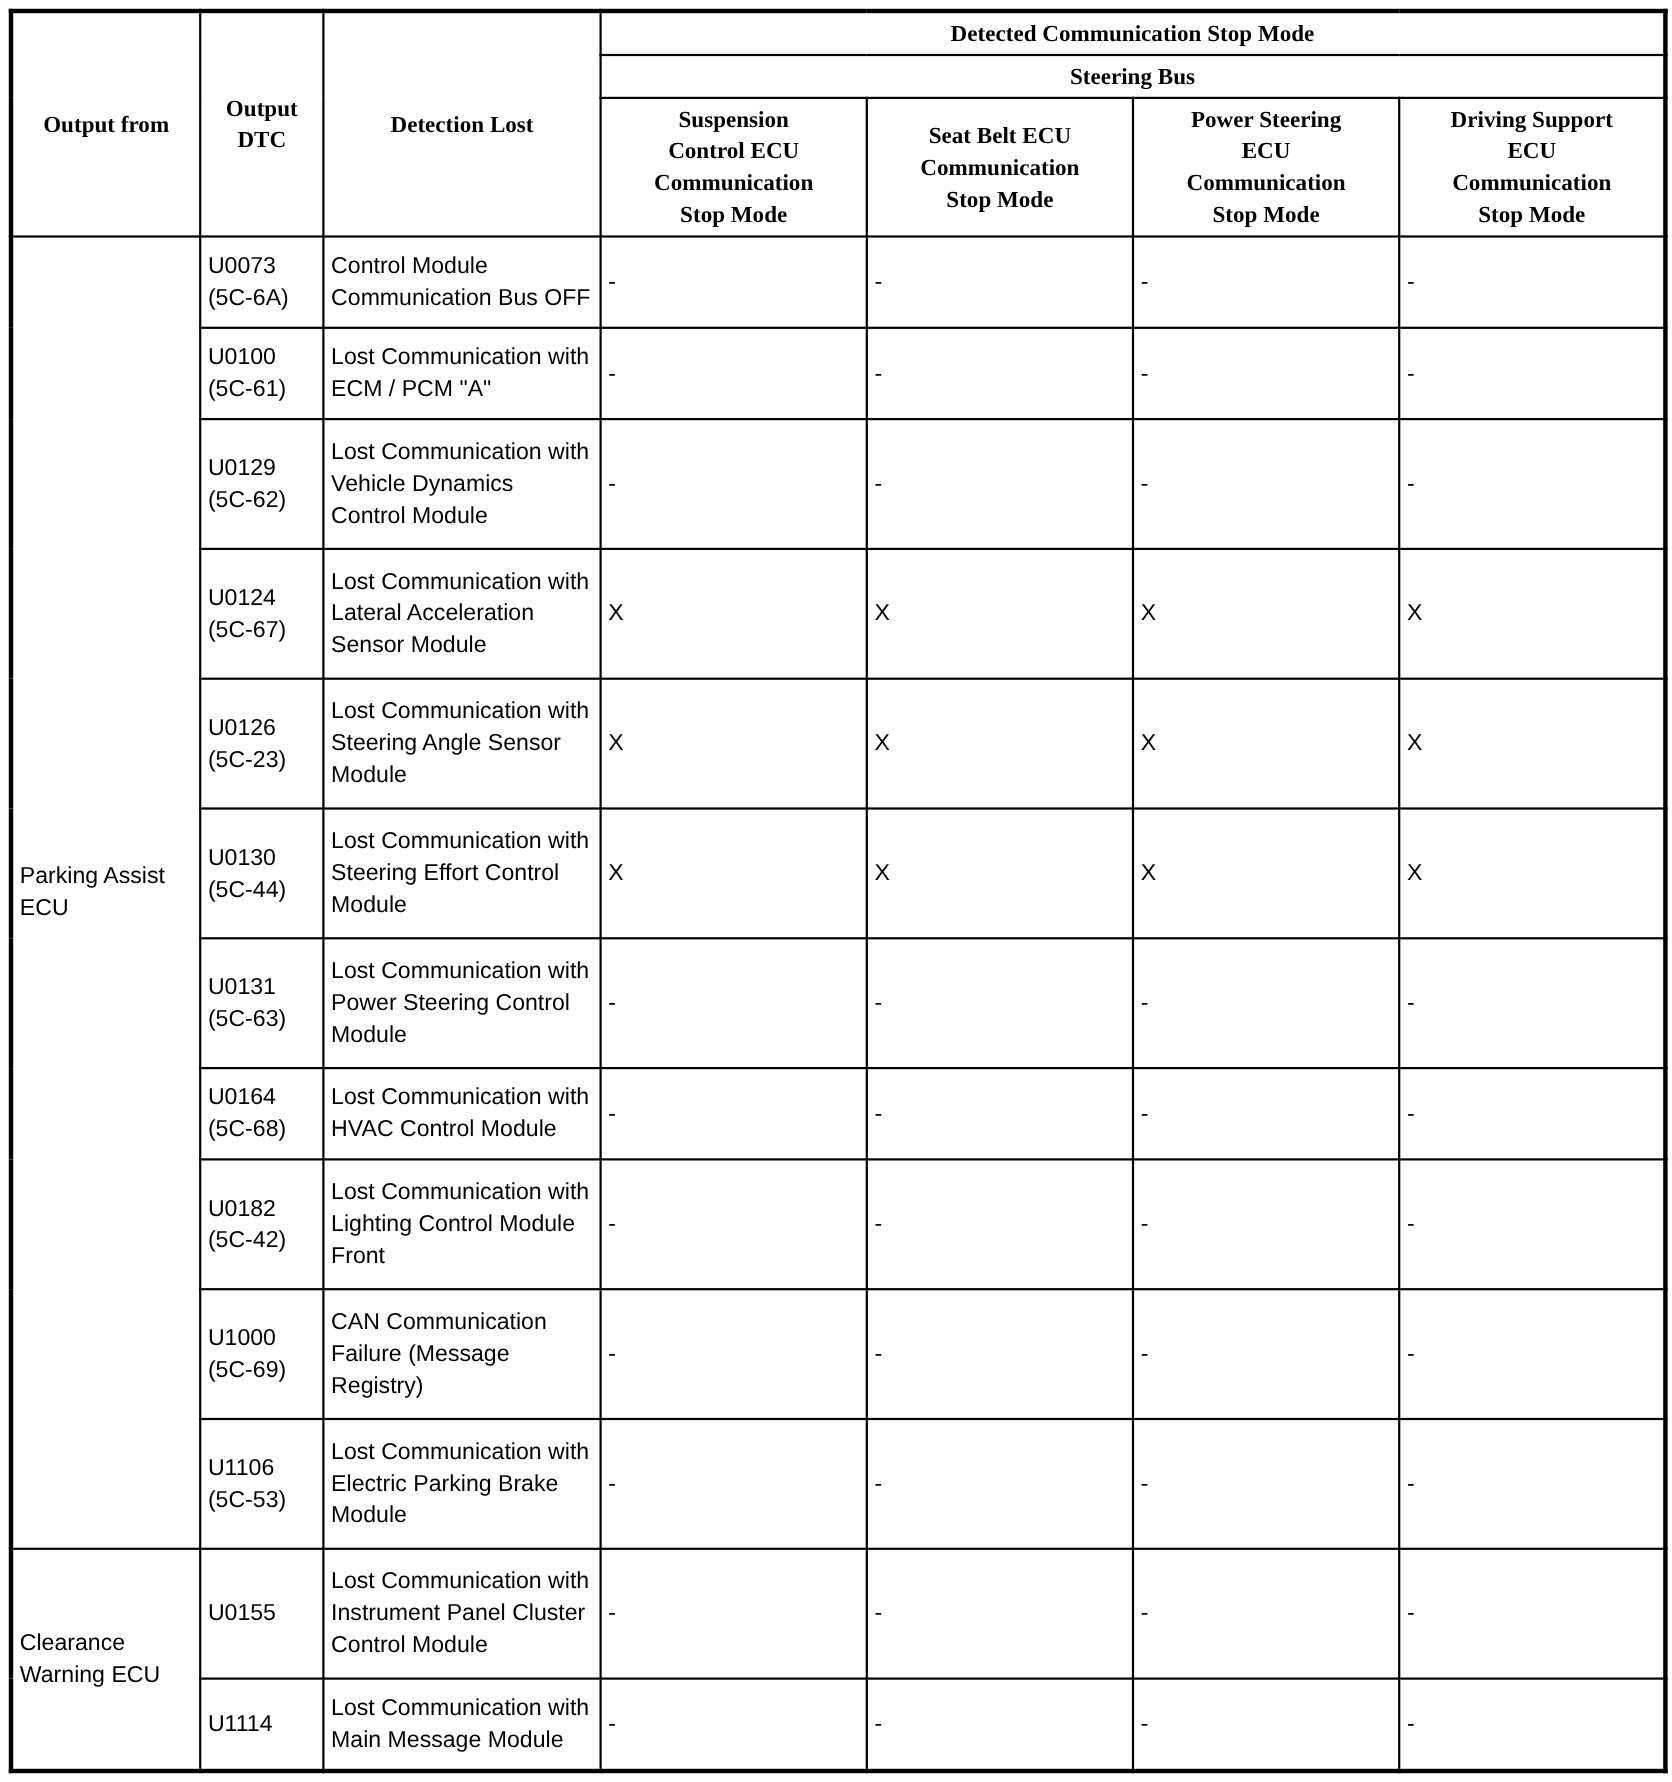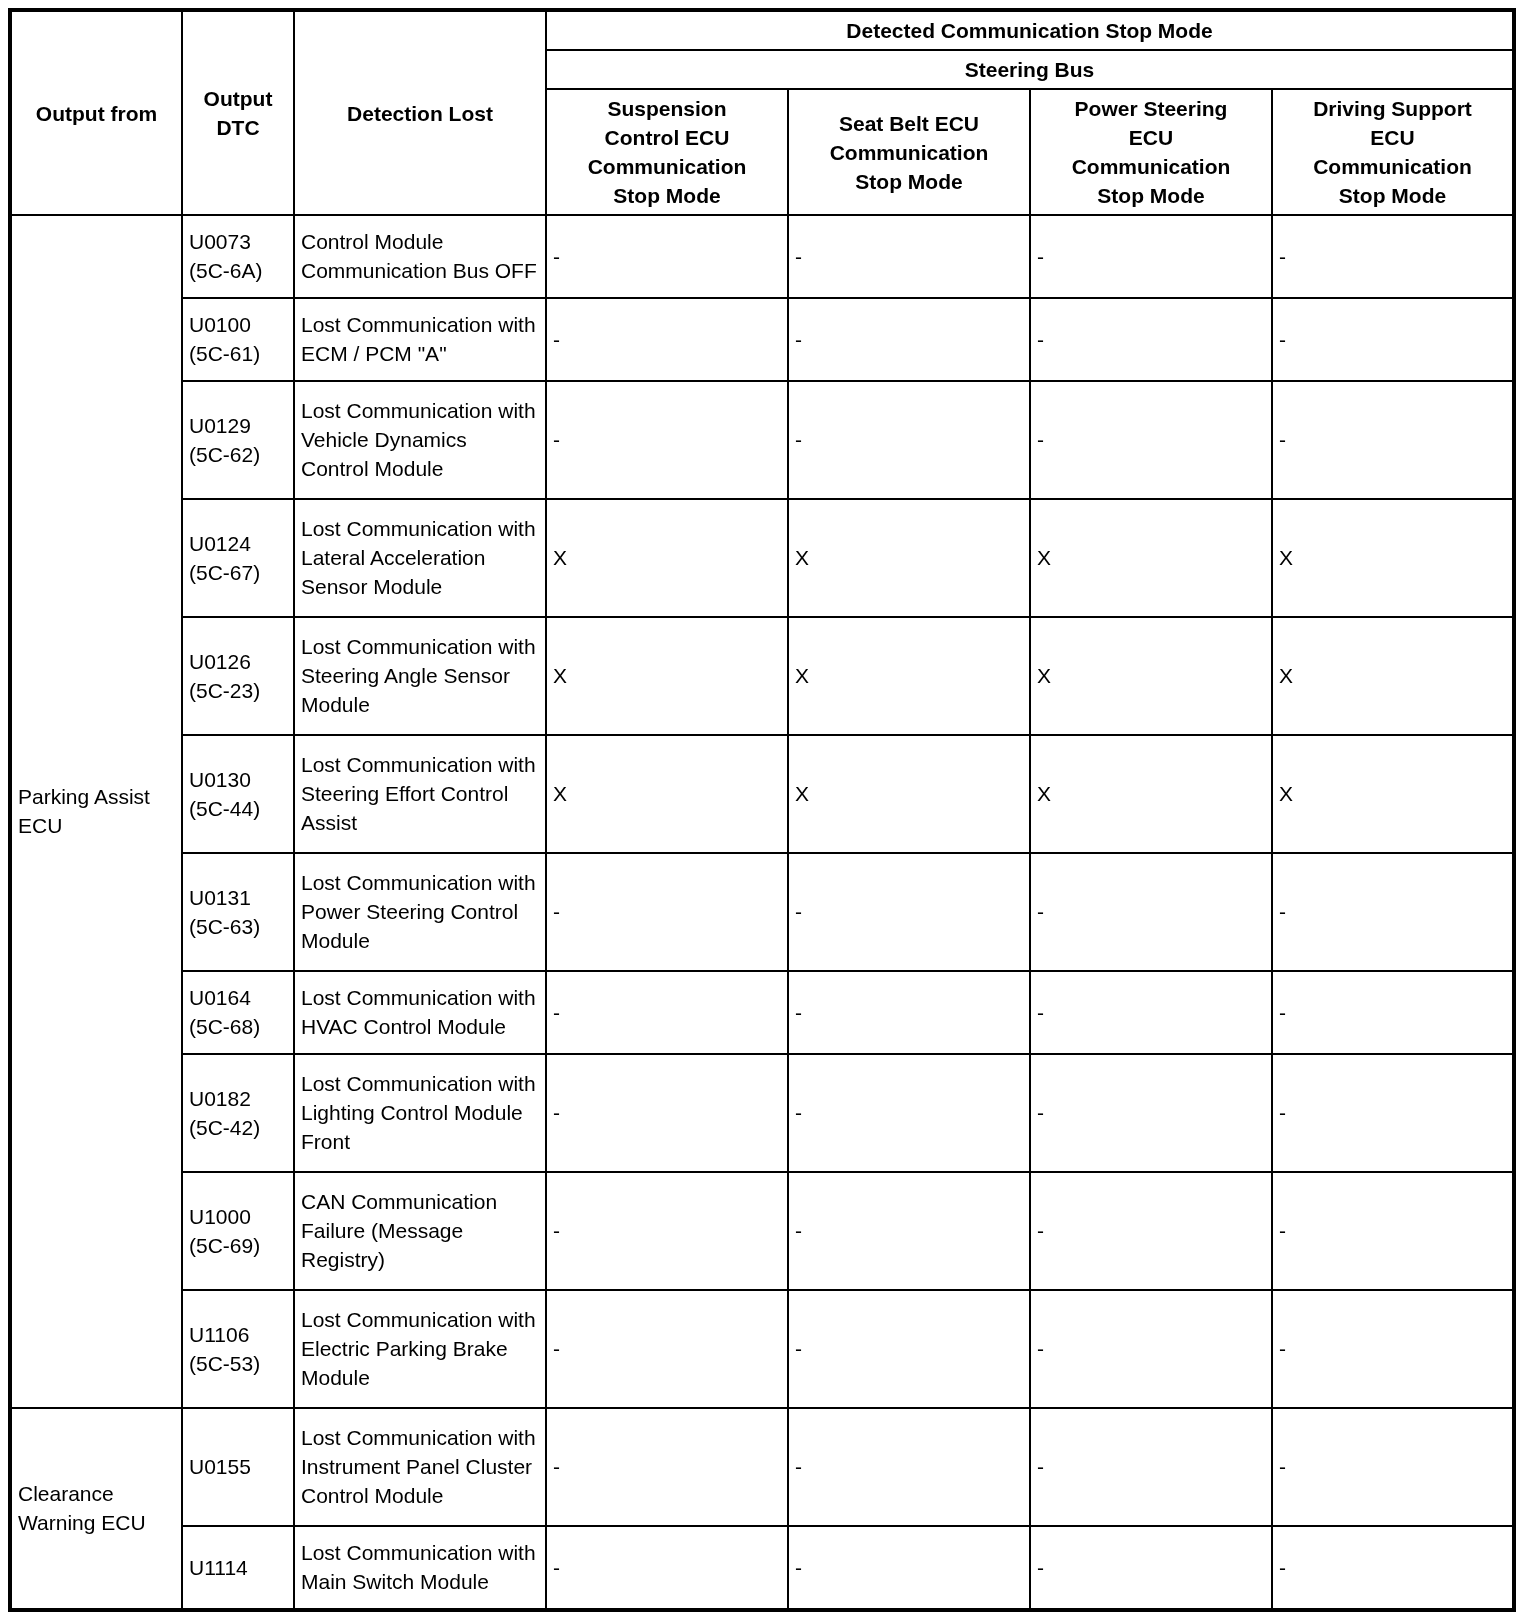--- a/index.html
+++ b/index.html
@@ -27,20 +27,21 @@
   th, td {
     border: 2px solid #000000;
     padding: 4px 6px;
     vertical-align: middle;
     overflow: hidden;
   }
   th {
     font-weight: bold;
     text-align: center;
     white-space: pre-line;
+    font-family: Liberation Serif, serif;
   }
   td { text-align: left; }
   thead tr.group-row th { height: 24px; }
   thead tr.columns-row th { height: 125px; }
   td.output-from-cell { vertical-align: middle; margin-top: 32px; }
   td.dtc-cell { vertical-align: middle; margin-left: 20px; }
   td.value-cell { vertical-align: middle; }
 </style>
 </head>
 <body>
@@ -140,21 +141,21 @@
           <td class="value-cell">X</td>
           <td class="value-cell">X</td>
           <td class="value-cell">X</td>
           <td class="value-cell">X</td>
         </tr>
         <tr>
           <td class="dtc-cell">
             <div>U0130</div>
             <div>(5C-44)</div>
           </td>
-          <td class="detection-item-cell">Lost Communication with Steering Effort Control Assist</td>
+          <td class="detection-item-cell">Lost Communication with Steering Effort Control Module</td>
           <td class="value-cell">X</td>
           <td class="value-cell">X</td>
           <td class="value-cell">X</td>
           <td class="value-cell">X</td>
         </tr>
         <tr>
           <td class="dtc-cell">
             <div>U0131</div>
             <div>(5C-63)</div>
           </td>
@@ -216,21 +217,21 @@
           <td class="detection-item-cell">Lost Communication with Instrument Panel Cluster Control Module</td>
           <td class="value-cell">-</td>
           <td class="value-cell">-</td>
           <td class="value-cell">-</td>
           <td class="value-cell">-</td>
         </tr>
         <tr>
           <td class="dtc-cell">
             <div>U1114</div>
           </td>
-          <td class="detection-item-cell">Lost Communication with Main Switch Module</td>
+          <td class="detection-item-cell">Lost Communication with Main Message Module</td>
           <td class="value-cell">-</td>
           <td class="value-cell">-</td>
           <td class="value-cell">-</td>
           <td class="value-cell">-</td>
         </tr>
       </tbody>
   </table>
 </div>
 
 </body></html>

